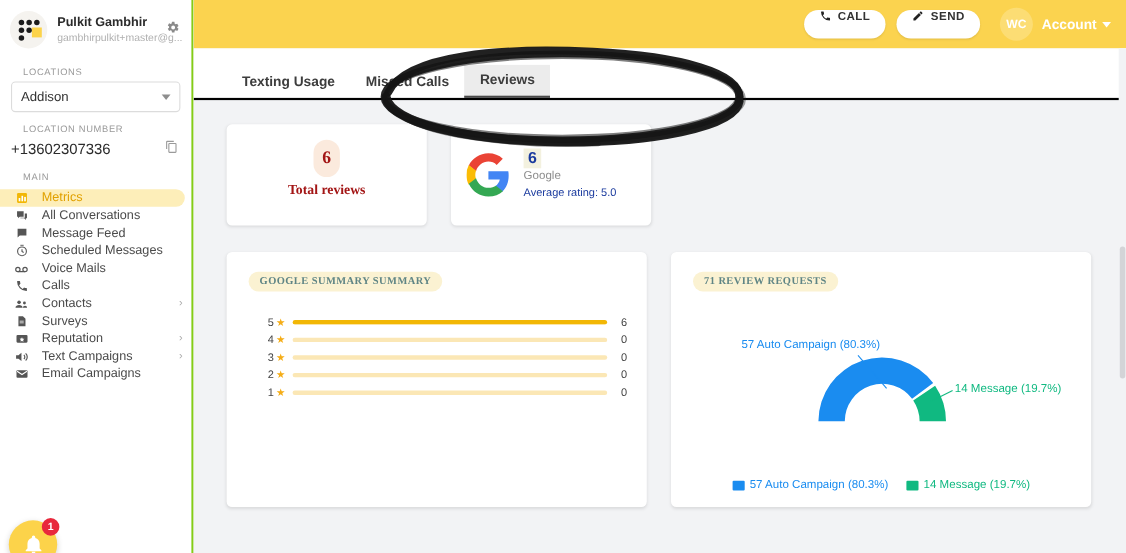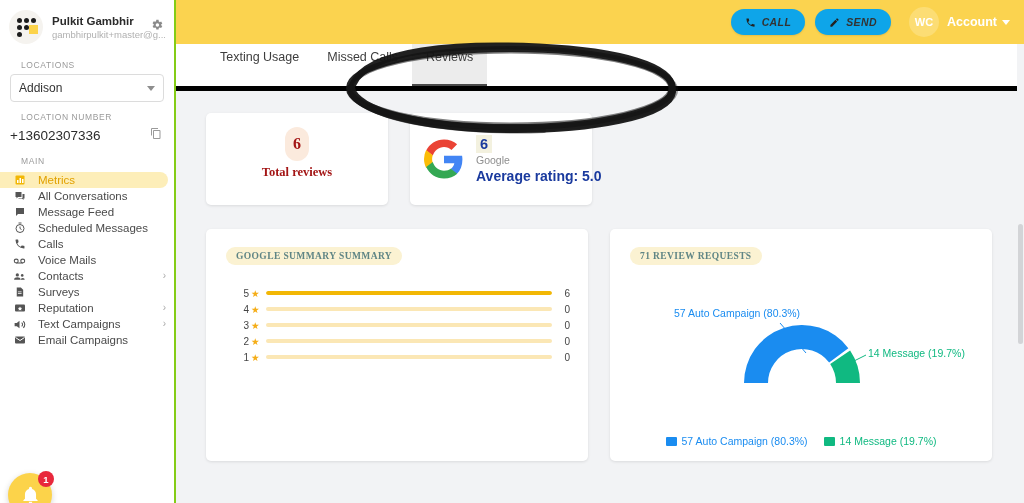--- a/index.html
+++ b/index.html
@@ -82,45 +82,44 @@
     display: flex; align-items: center; justify-content: center;
   }
 
   
   .main { flex: 1; position: relative; height: 503px; background: #f2f3f5; overflow: hidden; }
   .topbar {
     height: 44px; background: #fbd34f; display: flex; align-items: center;
     justify-content: flex-end; padding-right: 14px; position: relative;
   }
   .pillbtn {
-    height: 26px; background: #0ea5e9; border-radius: 14px;
-    display: flex; align-items: center; gap: 6px;
+    height: 26px; background: #ffffff; border-radius: 14px;
+    display: flex; align-items: flex-start; gap: 6px;
     padding: 0 14px; margin-left: 10px; cursor: pointer;
     font-size: 10.5px; font-weight: 700; letter-spacing: .4px; color: #333;
     box-shadow: 0 1px 2px rgba(0,0,0,.10);
-    font-style: italic;
   }
   .wc-badge {
     width: 30px; height: 30px; border-radius: 50%; background: #fcdd74;
     color: #fff; font-size: 11px; font-weight: 700;
     display: flex; align-items: center; justify-content: center;
     margin-left: 18px; cursor: pointer;
   }
   .acct {
     margin-left: 8px; color: #fff; font-size: 12.5px; font-weight: 700;
     display: flex; align-items: center; gap: 5px; cursor: pointer;
   }
   .acct .ac-caret {
     width: 0; height: 0; border-left: 4px solid transparent;
     border-right: 4px solid transparent; border-top: 5px solid #fff;
   }
 
   .tabsbar {
-    height: 47px; background: #fff; display: flex; 
-    padding-left: 30px; border-bottom: 5px solid #000000; position: relative;
+    height: 47px; background: #fff; display: flex; align-items: flex-end;
+    padding-left: 30px; border-bottom: 2px solid #000000; position: relative; font-weight: bold;
   }
   .tab {
     font-size: 12.5px; color: #3d3d3d; padding: 6px 14px 8px 14px;
     cursor: pointer; position: relative; white-space: nowrap;
   }
   .tab.sel { background: #ececec; border-bottom: 2px solid #4a4a4a; }
 
   .content { padding: 22px 26px 0 30px; position: relative; height: 412px; }
 
   .row { display: flex; gap: 22px; }
@@ -142,21 +141,21 @@
   }
 
   .card-google { width: 182px; height: 92px; display: flex; align-items: center; padding: 0 14px; }
   .g-logo { width: 40px; height: 40px; flex: 0 0 40px; }
   .g-txt { margin-left: 12px; }
   .g-count {
     display: inline-block; background: #f3f1df; padding: 0 4px;
     font-size: 14.5px; font-weight: 700; color: #1a3a9e; line-height: 18px;
   }
   .g-src { font-size: 10.5px; color: #8e8e8e; line-height: 15px; }
-  .g-avg { font-size: 14px; font-weight: 700; color: #1a3a9e; line-height: 16px; white-space: nowrap; }
+  .g-avg { font-size: 10px; font-weight: 400; color: #1a3a9e; line-height: 16px; white-space: nowrap; }
 
   .row2 { display: flex; gap: 22px; margin-top: 24px; }
   .card-summary { width: 382px; height: 232px; padding: 16px 18px 0 20px; position: relative; }
   .card-requests { width: 382px; height: 232px; padding: 16px 18px 0 20px; position: relative; }
 
   .tagpill {
     display: inline-block; background: #fbf2d2; color: #5f8585;
     font-family: "Liberation Serif", serif; font-weight: 700;
     font-size: 9.5px; letter-spacing: .4px; padding: 4px 10px; border-radius: 10px;
   }
@@ -282,37 +281,37 @@
               <circle cx="12" cy="13" r="8"></circle>
               <path d="M12 9v4l3 2M9 2h6"></path>
             </svg>
         </span>
         <span class="lbl">Scheduled Messages</span>
         <span class="chev"></span>
       </div>
 
       <div class="mi">
         <span class="ic">
-          <svg width="12" height="12" viewBox="0 0 24 24" fill="currentColor">
-              <path d="M6.6 10.8a15 15 0 006.6 6.6l2.2-2.2a1 1 0 011-.2 11 11 0 003.5.6 1 1 0 011 1V20a1 1 0 01-1 1A17 17 0 013 4a1 1 0 011-1h3.5a1 1 0 011 1 11 11 0 00.6 3.5 1 1 0 01-.3 1l-2.2 2.3z"></path>
-            </svg>
-        </span>
-        <span class="lbl">Calls</span>
-        <span class="chev"></span>
-      </div>
-
-      <div class="mi">
-        <span class="ic">
           <svg width="13" height="13" viewBox="0 0 24 24" fill="none" stroke="currentColor" stroke-width="2">
               <circle cx="6" cy="13" r="3.6"></circle>
               <circle cx="18" cy="13" r="3.6"></circle>
               <path d="M6 16.6h12"></path>
             </svg>
         </span>
         <span class="lbl">Voice Mails</span>
+        <span class="chev"></span>
+      </div>
+
+      <div class="mi">
+        <span class="ic">
+          <svg width="12" height="12" viewBox="0 0 24 24" fill="currentColor">
+              <path d="M6.6 10.8a15 15 0 006.6 6.6l2.2-2.2a1 1 0 011-.2 11 11 0 003.5.6 1 1 0 011 1V20a1 1 0 01-1 1A17 17 0 013 4a1 1 0 011-1h3.5a1 1 0 011 1 11 11 0 00.6 3.5 1 1 0 01-.3 1l-2.2 2.3z"></path>
+            </svg>
+        </span>
+        <span class="lbl">Calls</span>
         <span class="chev"></span>
       </div>
 
       <div class="mi">
         <span class="ic">
           <svg width="13" height="13" viewBox="0 0 24 24" fill="currentColor">
               <circle cx="8" cy="9" r="3"></circle>
               <circle cx="17" cy="10" r="2.4"></circle>
               <path d="M2 18c0-3 3-4.5 6-4.5S14 15 14 18H2zM14.5 18c0-2 1.3-3.4 3.5-3.4s3.5 1.4 3.5 3.4h-7z"></path>
             </svg>

